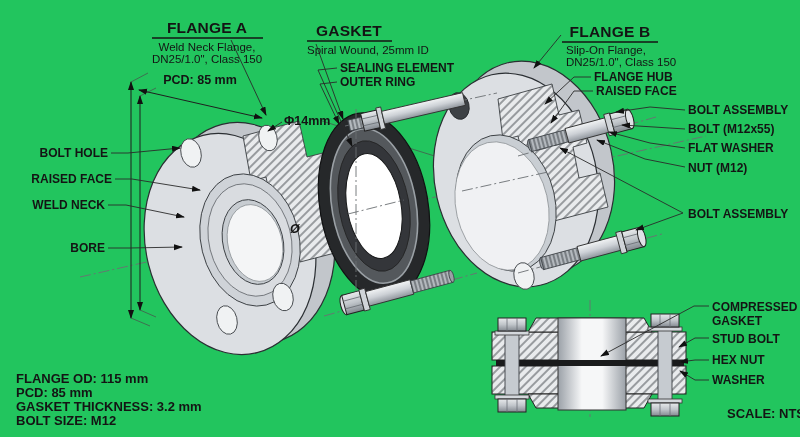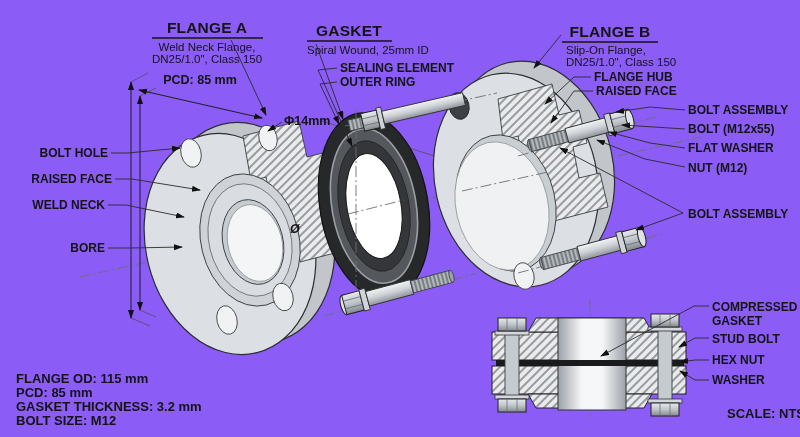--- a/index.html
+++ b/index.html
@@ -1,16 +1,16 @@
 <!DOCTYPE html>
 <html><head>
 <meta charset="utf-8">
 <style>
   html,body{margin:0;padding:0;background:#fff;}
-  #stage{position:relative;width:800px;height:437px;background:#8b5cf6;overflow:hidden;
+  #stage{position:relative;width:800px;height:437px;background:#22c55e;overflow:hidden;
          font-family:"Liberation Sans",sans-serif;}
   svg{position:absolute;top:0;left:0;}
   text{fill:#141414;font-family:"Liberation Sans",sans-serif;}
   .t-title{font-size:15.5px;font-weight:bold;letter-spacing:.2px;}
   .t-sub{font-size:11.5px;font-weight:500;}
   .t-call{font-size:12px;font-weight:600;}
   .t-dim{font-size:12.5px;font-weight:600;}
   .t-spec{font-size:13px;font-weight:600;}
   .ldr{fill:none;stroke:#2a2a2a;stroke-width:.9;}
   .dim{fill:none;stroke:#1f1f1f;stroke-width:1;}

